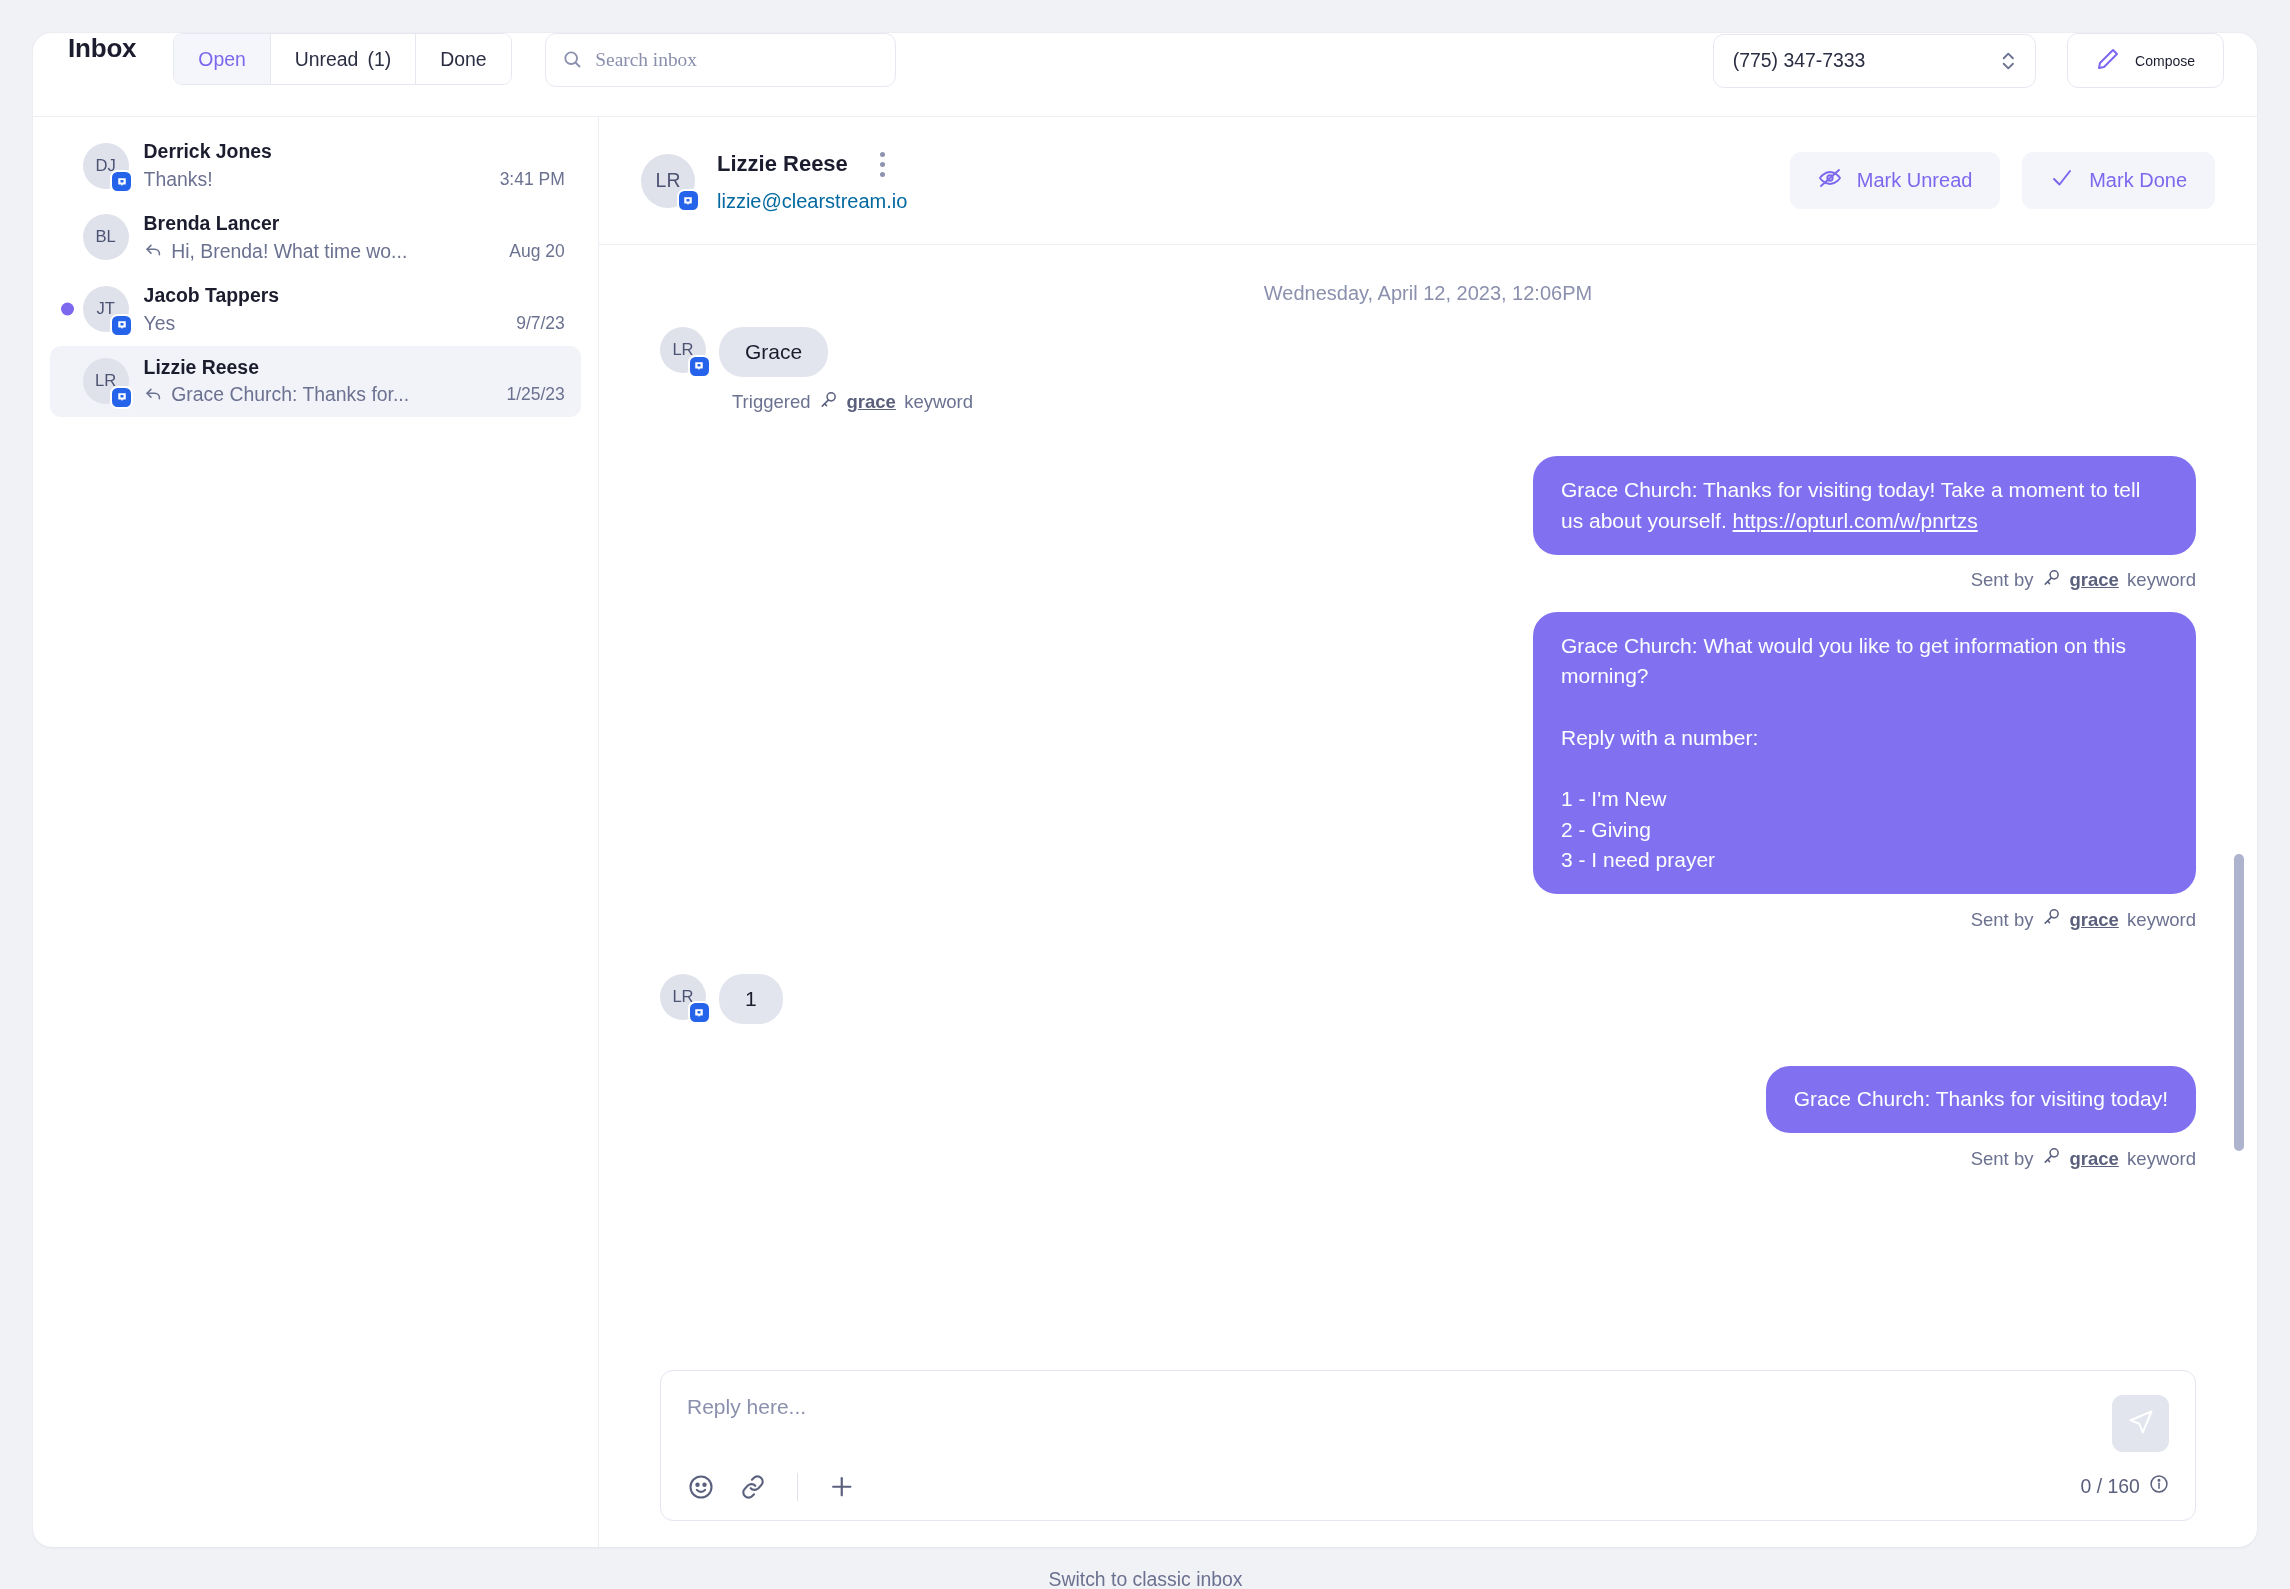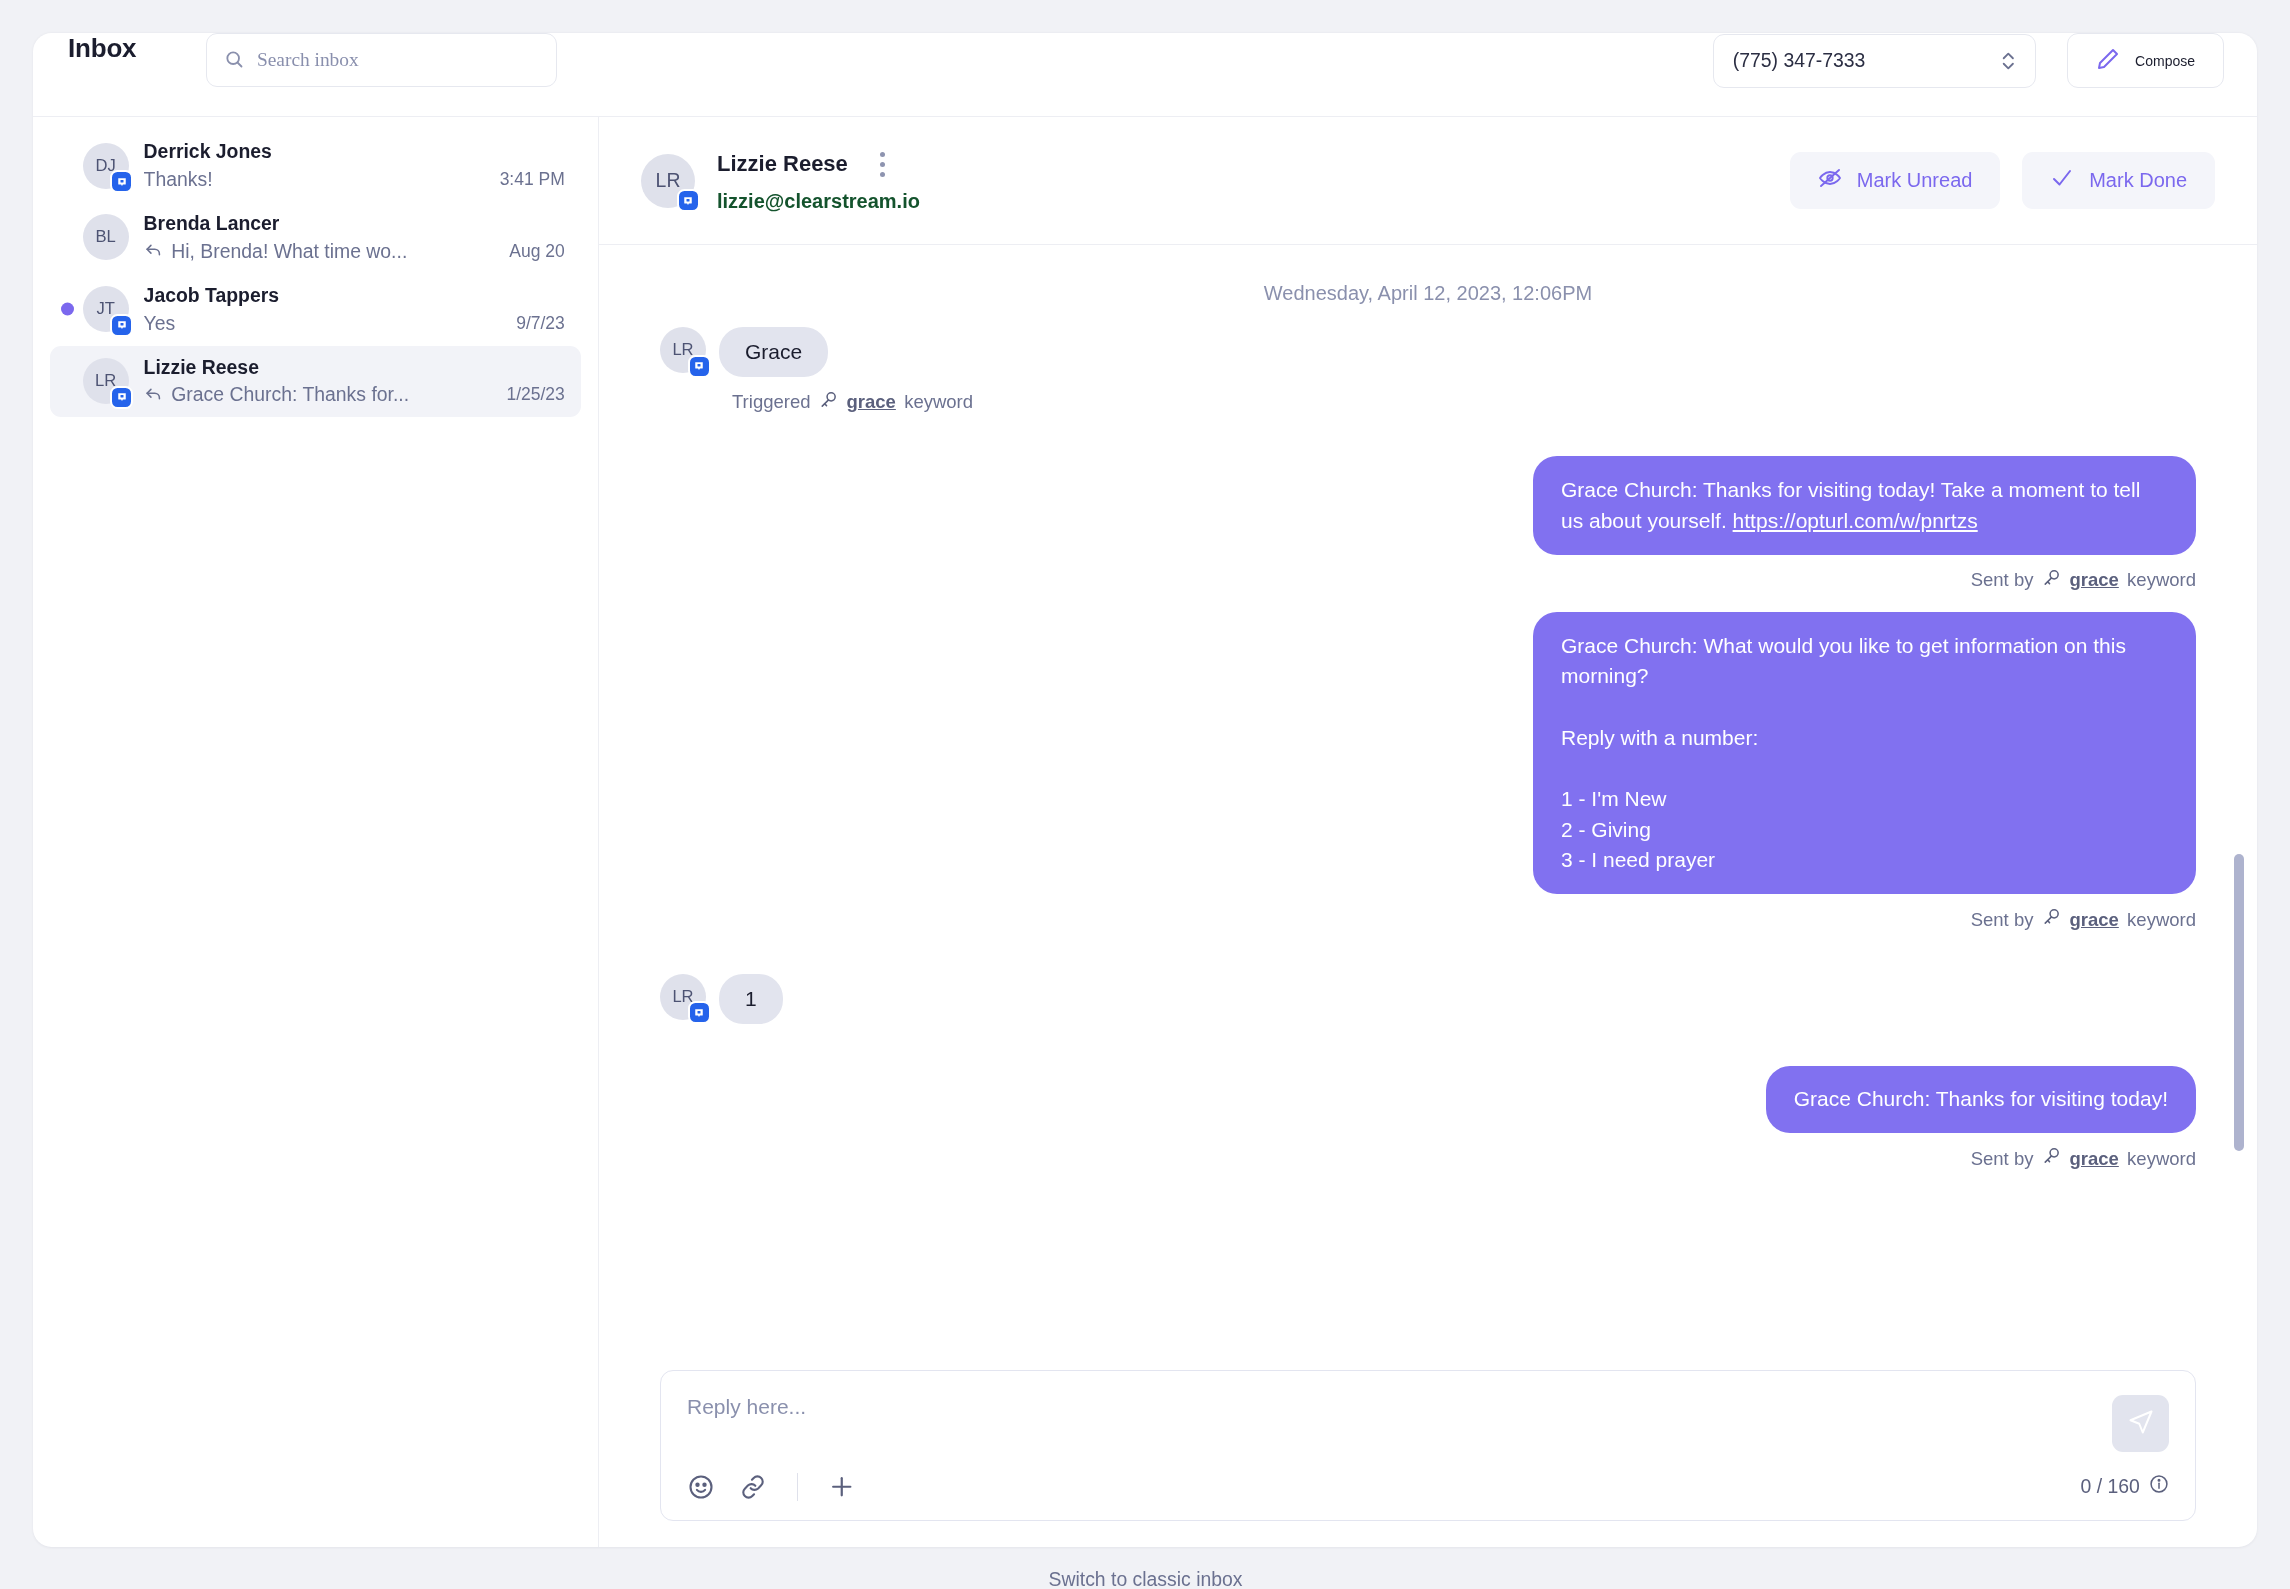--- a/index.html
+++ b/index.html
@@ -185,21 +185,21 @@
     border-bottom: 0.9px solid #edeef3;
     display: flex; align-items: center;
     padding: 0 42px 0 42px;
   }
   .thread-head-left { display: flex; align-items: center; gap: 22px; }
   .thread-person { display: flex; flex-direction: column; gap: 9.2px; }
   .thread-name-row { display: flex; align-items: center; gap: 28px; }
   .thread-name { font-size: 22px; font-weight: 600; color: #1b1d2e; }
   .kebab { display: flex; flex-direction: column; gap: 4.6px; cursor: pointer; padding: 3.7px; }
   .kebab i { width: 5.5px; height: 5.5px; border-radius: 50%; background: #8e94b0; display:block; }
-  .thread-email { font-size: 20px; color: #14532d; font-weight: bold; }
+  .thread-email { font-size: 20px; color: #0369a1; }
 
   .thread-actions { margin-left: auto; display: flex; gap: 22px; }
   .pill-btn {
     height: 57px;
     background: #f4f5fa;
     border: none; border-radius: 11px;
     display: flex; align-items: center; gap: 14.8px;
     padding: 0 28px;
     font-size: 20px; color: #7b68ee;
     cursor: pointer; font-family: inherit;
@@ -317,20 +317,32 @@
   }
 </style>
 </head>
 <body>
 
 <div class="app-window">
 
   <div class="topbar">
     <div class="page-title">Inbox</div>
 
+    <div class="segmented">
+      <button class="seg-btn active">
+        <span>Open</span>
+      </button>
+      <button class="seg-btn">
+        <span>Unread</span>
+        <span class="seg-count">(1)</span>
+      </button>
+      <button class="seg-btn">
+        <span>Done</span>
+      </button>
+    </div>
 
     <div class="search-box">
       <span>
         <svg width="20" height="20" viewBox="0 0 24 24" fill="none" stroke="#8a90ad" stroke-width="2.2" stroke-linecap="round">
           <circle cx="11" cy="11" r="7"></circle>
             <line x1="16.5" y1="16.5" x2="21" y2="21"></line>
         </svg>
       </span>
       <input type="text" placeholder="Search inbox" style="">
     </div>

